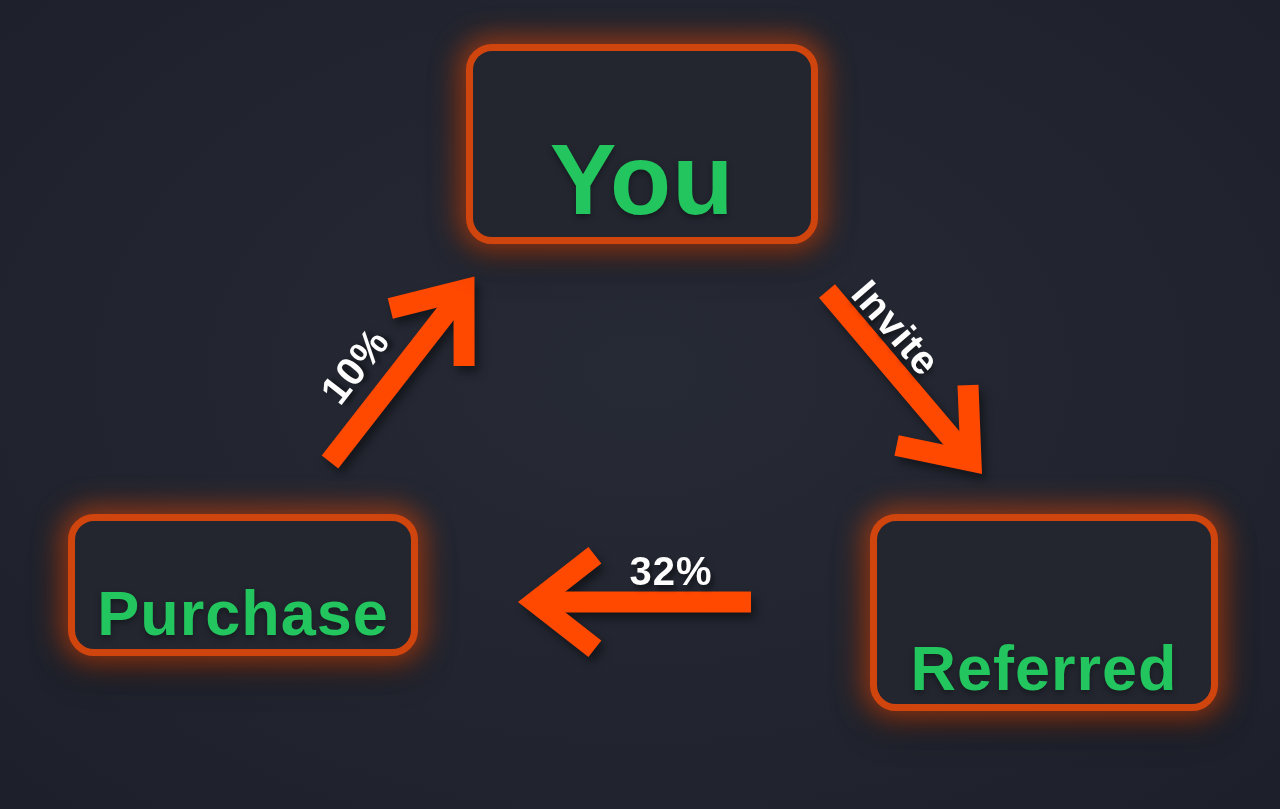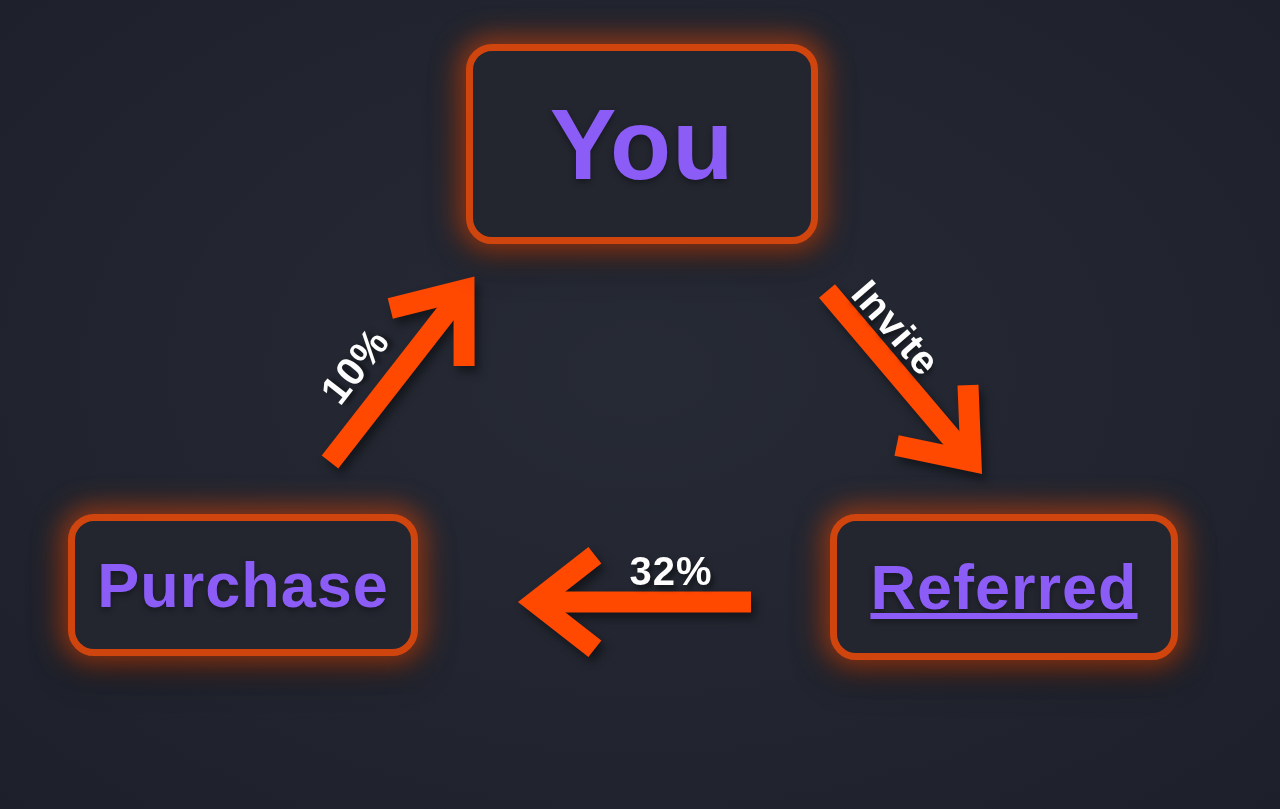--- a/index.html
+++ b/index.html
@@ -12,29 +12,29 @@
   }
   .arrows-layer{position:absolute;left:0;top:0;width:1280px;height:809px;}
   .arrow{filter:drop-shadow(4px 6px 5px rgba(0,0,0,0.45));}
   .node{
     position:absolute;
     box-sizing:border-box;
     background:#23262f;
     border:7px solid #d0450e;
     border-radius:26px;
     box-shadow:0 0 26px 8px rgba(250,76,4,0.50), 0 14px 38px rgba(0,0,0,0.40);
-    display:flex;align-items:center;justify-content:center;
-    color:#8b5cf6;
+    display:flex;align-items:flex-end;justify-content:center;
+    color:#22c55e;
     font-weight:700;
     letter-spacing:1px;
     text-shadow:0 3px 6px rgba(0,0,0,0.35);
   }
   .node-you{left:466px;top:44px;width:352px;height:200px;font-size:100px;}
   .node-purchase{left:68px;top:514px;width:350px;height:142px;font-size:63px;}
-  .node-referred{left:830px;top:514px;width:348px;height:146px;font-size:63px;text-decoration:underline;}
+  .node-referred{left:870px;top:514px;width:348px;height:197px;font-size:63px;}
   .arrow-label{
     position:absolute;
     transform:translate(-50%,-50%) rotate(var(--rot,0deg));
     color:#fdfdfd;
     font-weight:700;
     font-size:40px;
     letter-spacing:1px;
     white-space:nowrap;
     text-shadow:3px 4px 5px rgba(0,0,0,0.5);
   }

